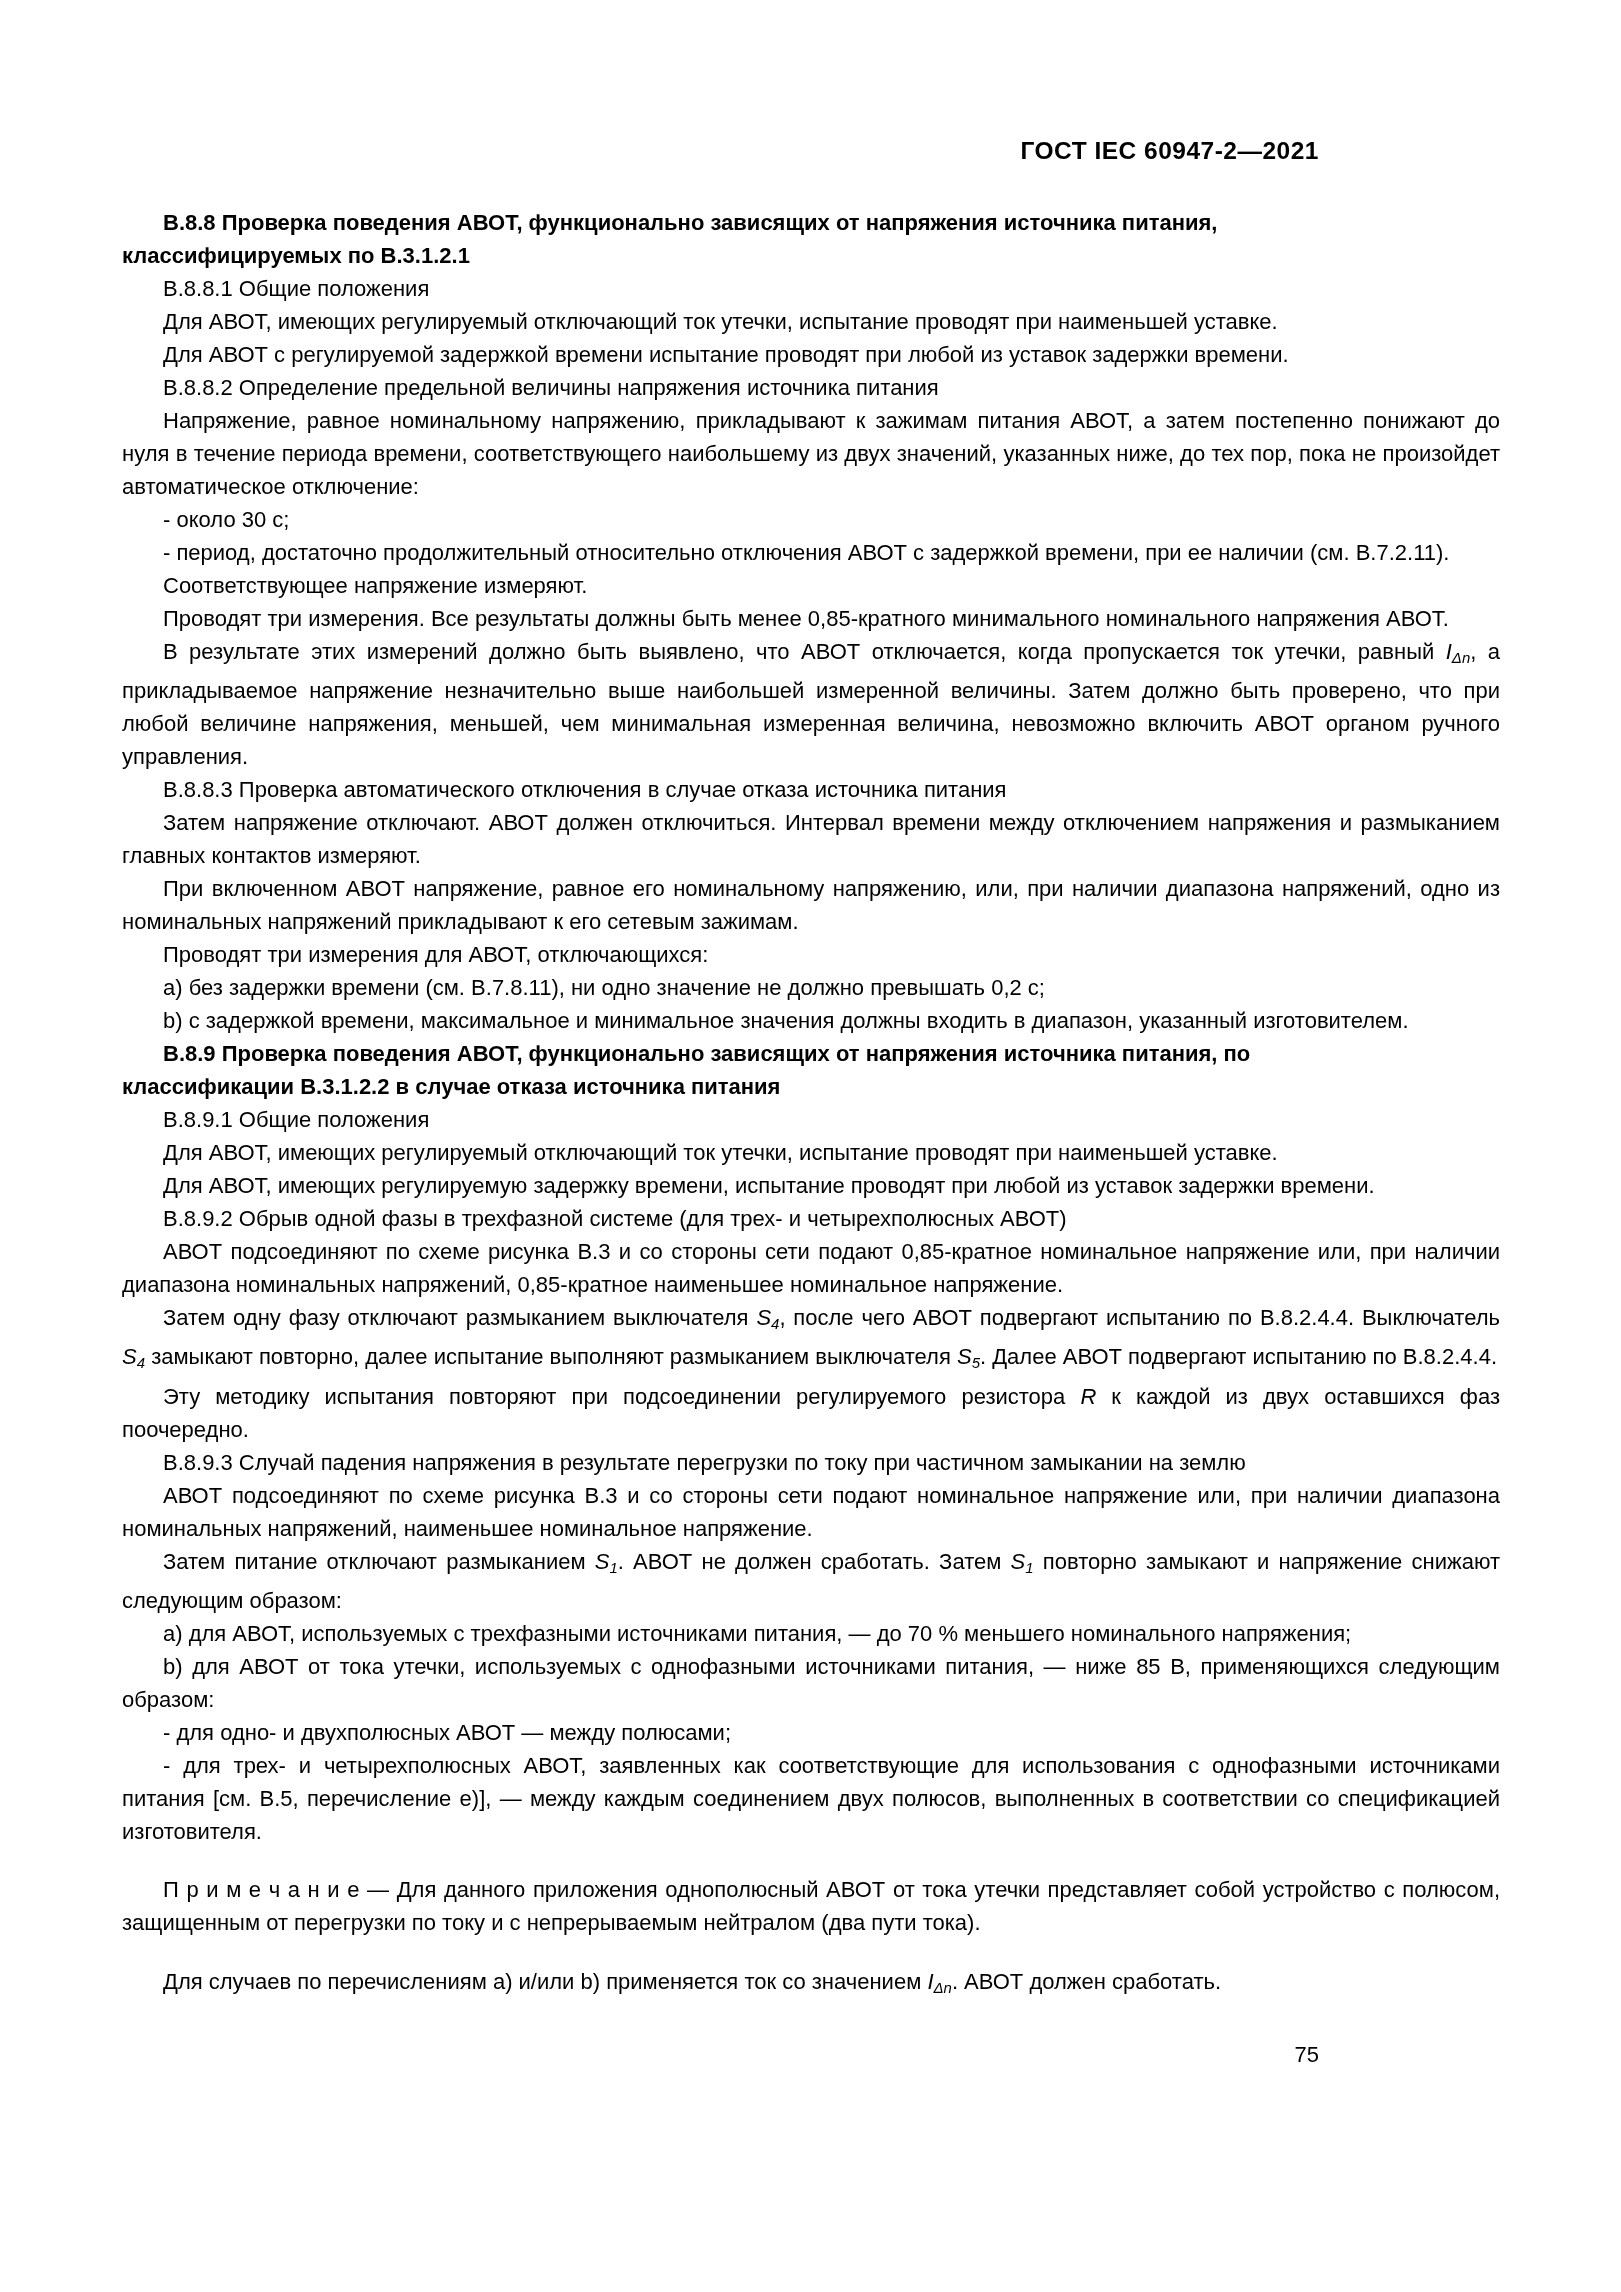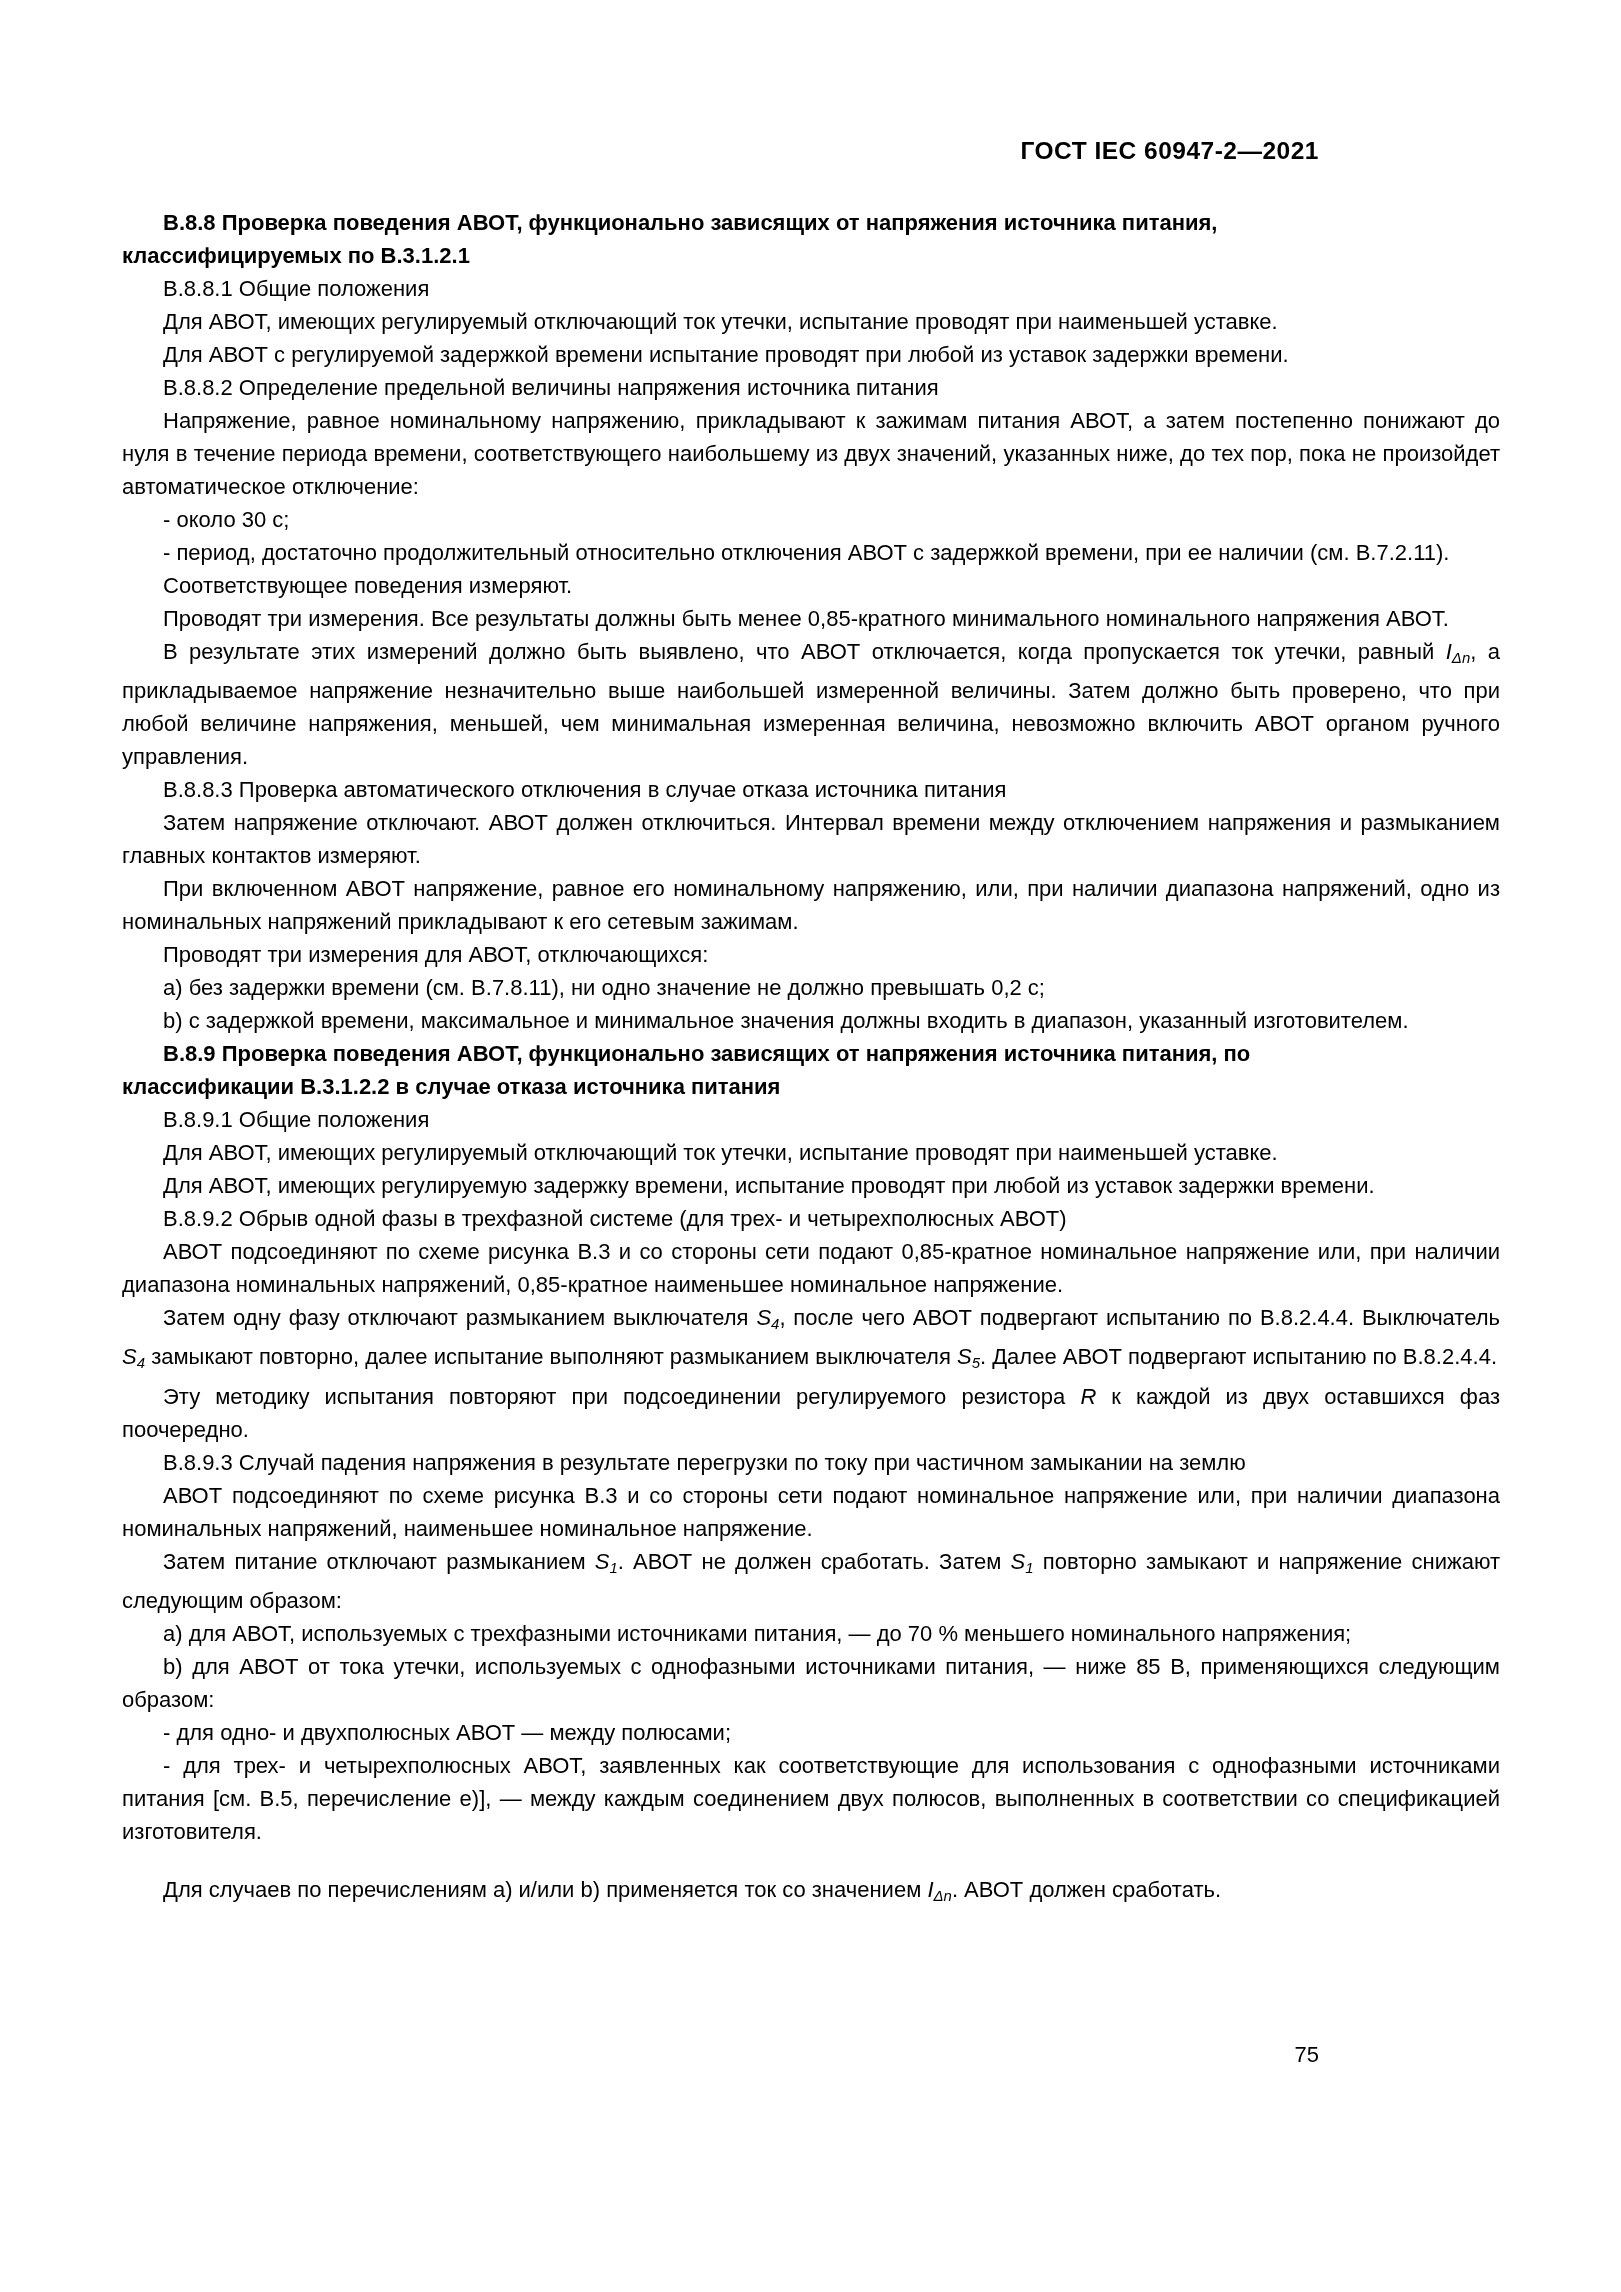--- a/index.html
+++ b/index.html
@@ -82,21 +82,21 @@
     <p class="bold">B.8.8 Проверка поведения АВОТ, функционально зависящих от напряжения источника питания,</p>
     <p style="font-weight:bold">классифицируемых по B.3.1.2.1</p>
 
     <p class="ind">B.8.8.1 Общие положения</p>
     <p class="ind">Для АВОТ, имеющих регулируемый отключающий ток утечки, испытание проводят при наименьшей уставке.</p>
     <p class="ind">Для АВОТ с регулируемой задержкой времени испытание проводят при любой из уставок задержки времени.</p>
     <p class="ind">B.8.8.2 Определение предельной величины напряжения источника питания</p>
     <p class="ind">Напряжение, равное номинальному напряжению, прикладывают к зажимам питания АВОТ, а затем постепенно понижают до нуля в течение периода времени, соответствующего наибольшему из двух значений, указанных ниже, до тех пор, пока не произойдет автоматическое отключение:</p>
     <p class="ind">- около 30 с;</p>
     <p class="ind">- период, достаточно продолжительный относительно отключения АВОТ с задержкой времени, при ее наличии (см. B.7.2.11).</p>
-    <p class="ind">Соответствующее поведения измеряют.</p>
+    <p class="ind">Соответствующее напряжение измеряют.</p>
     <p class="ind">Проводят три измерения. Все результаты должны быть менее 0,85-кратного минимального номинального напряжения АВОТ.</p>
 
     <p class="ind"><span>В результате этих измерений должно быть выявлено, что АВОТ отключается, когда пропускается ток утечки, равный </span><i class="nb"><span>I</span><sub>Δn</sub></i><span>, а прикладываемое напряжение незначительно выше наибольшей измеренной величины. Затем должно быть проверено, что при любой величине напряжения, меньшей, чем минимальная измеренная величина, невозможно включить АВОТ органом ручного управления.</span></p>
 
     <p class="ind">B.8.8.3 Проверка автоматического отключения в случае отказа источника питания</p>
     <p class="ind">Затем напряжение отключают. АВОТ должен отключиться. Интервал времени между отключением напряжения и размыканием главных контактов измеряют.</p>
     <p class="ind">При включенном АВОТ напряжение, равное его номинальному напряжению, или, при наличии диапазона напряжений, одно из номинальных напряжений прикладывают к его сетевым зажимам.</p>
     <p class="ind">Проводят три измерения для АВОТ, отключающихся:</p>
     <p class="ind">a) без задержки времени (см. B.7.8.11), ни одно значение не должно превышать 0,2 с;</p>
     <p class="ind">b) с задержкой времени, максимальное и минимальное значения должны входить в диапазон, указанный изготовителем.</p>
@@ -117,20 +117,21 @@
     <p class="ind">B.8.9.3 Случай падения напряжения в результате перегрузки по току при частичном замыкании на землю</p>
     <p class="ind">АВОТ подсоединяют по схеме рисунка B.3 и со стороны сети подают номинальное напряжение или, при наличии диапазона номинальных напряжений, наименьшее номинальное напряжение.</p>
 
     <p class="ind"><span>Затем питание отключают размыканием </span><i class="nb"><span>S</span><sub>1</sub></i><span>. АВОТ не должен сработать. Затем </span><i class="nb"><span>S</span><sub>1</sub></i><span> повторно замыкают и напряжение снижают следующим образом:</span></p>
 
     <p class="ind">a) для АВОТ, используемых с трехфазными источниками питания, — до 70 % меньшего номинального напряжения;</p>
     <p class="ind">b) для АВОТ от тока утечки, используемых с однофазными источниками питания, — ниже 85 В, применяющихся следующим образом:</p>
     <p class="ind">- для одно- и двухполюсных АВОТ — между полюсами;</p>
     <p class="ind">- для трех- и четырехполюсных АВОТ, заявленных как соответствующие для использования с однофазными источниками питания [см. B.5, перечисление e)], — между каждым соединением двух полюсов, выполненных в соответствии со спецификацией изготовителя.</p>
 
+    <p class="note">П р и м е ч а н и е — Для данного приложения однополюсный АВОТ от тока утечки представляет собой устройство с полюсом, защищенным от перегрузки по току и с непрерываемым нейтралом (два пути тока).</p>
 
     <p class="last"><span>Для случаев по перечислениям a) и/или b) применяется ток со значением </span><i class="nb"><span>I</span><sub>Δn</sub></i><span>. АВОТ должен сработать.</span></p>
 
   </div>
 
   <div class="pagenum">75</div>
 
 </div>
 
 

